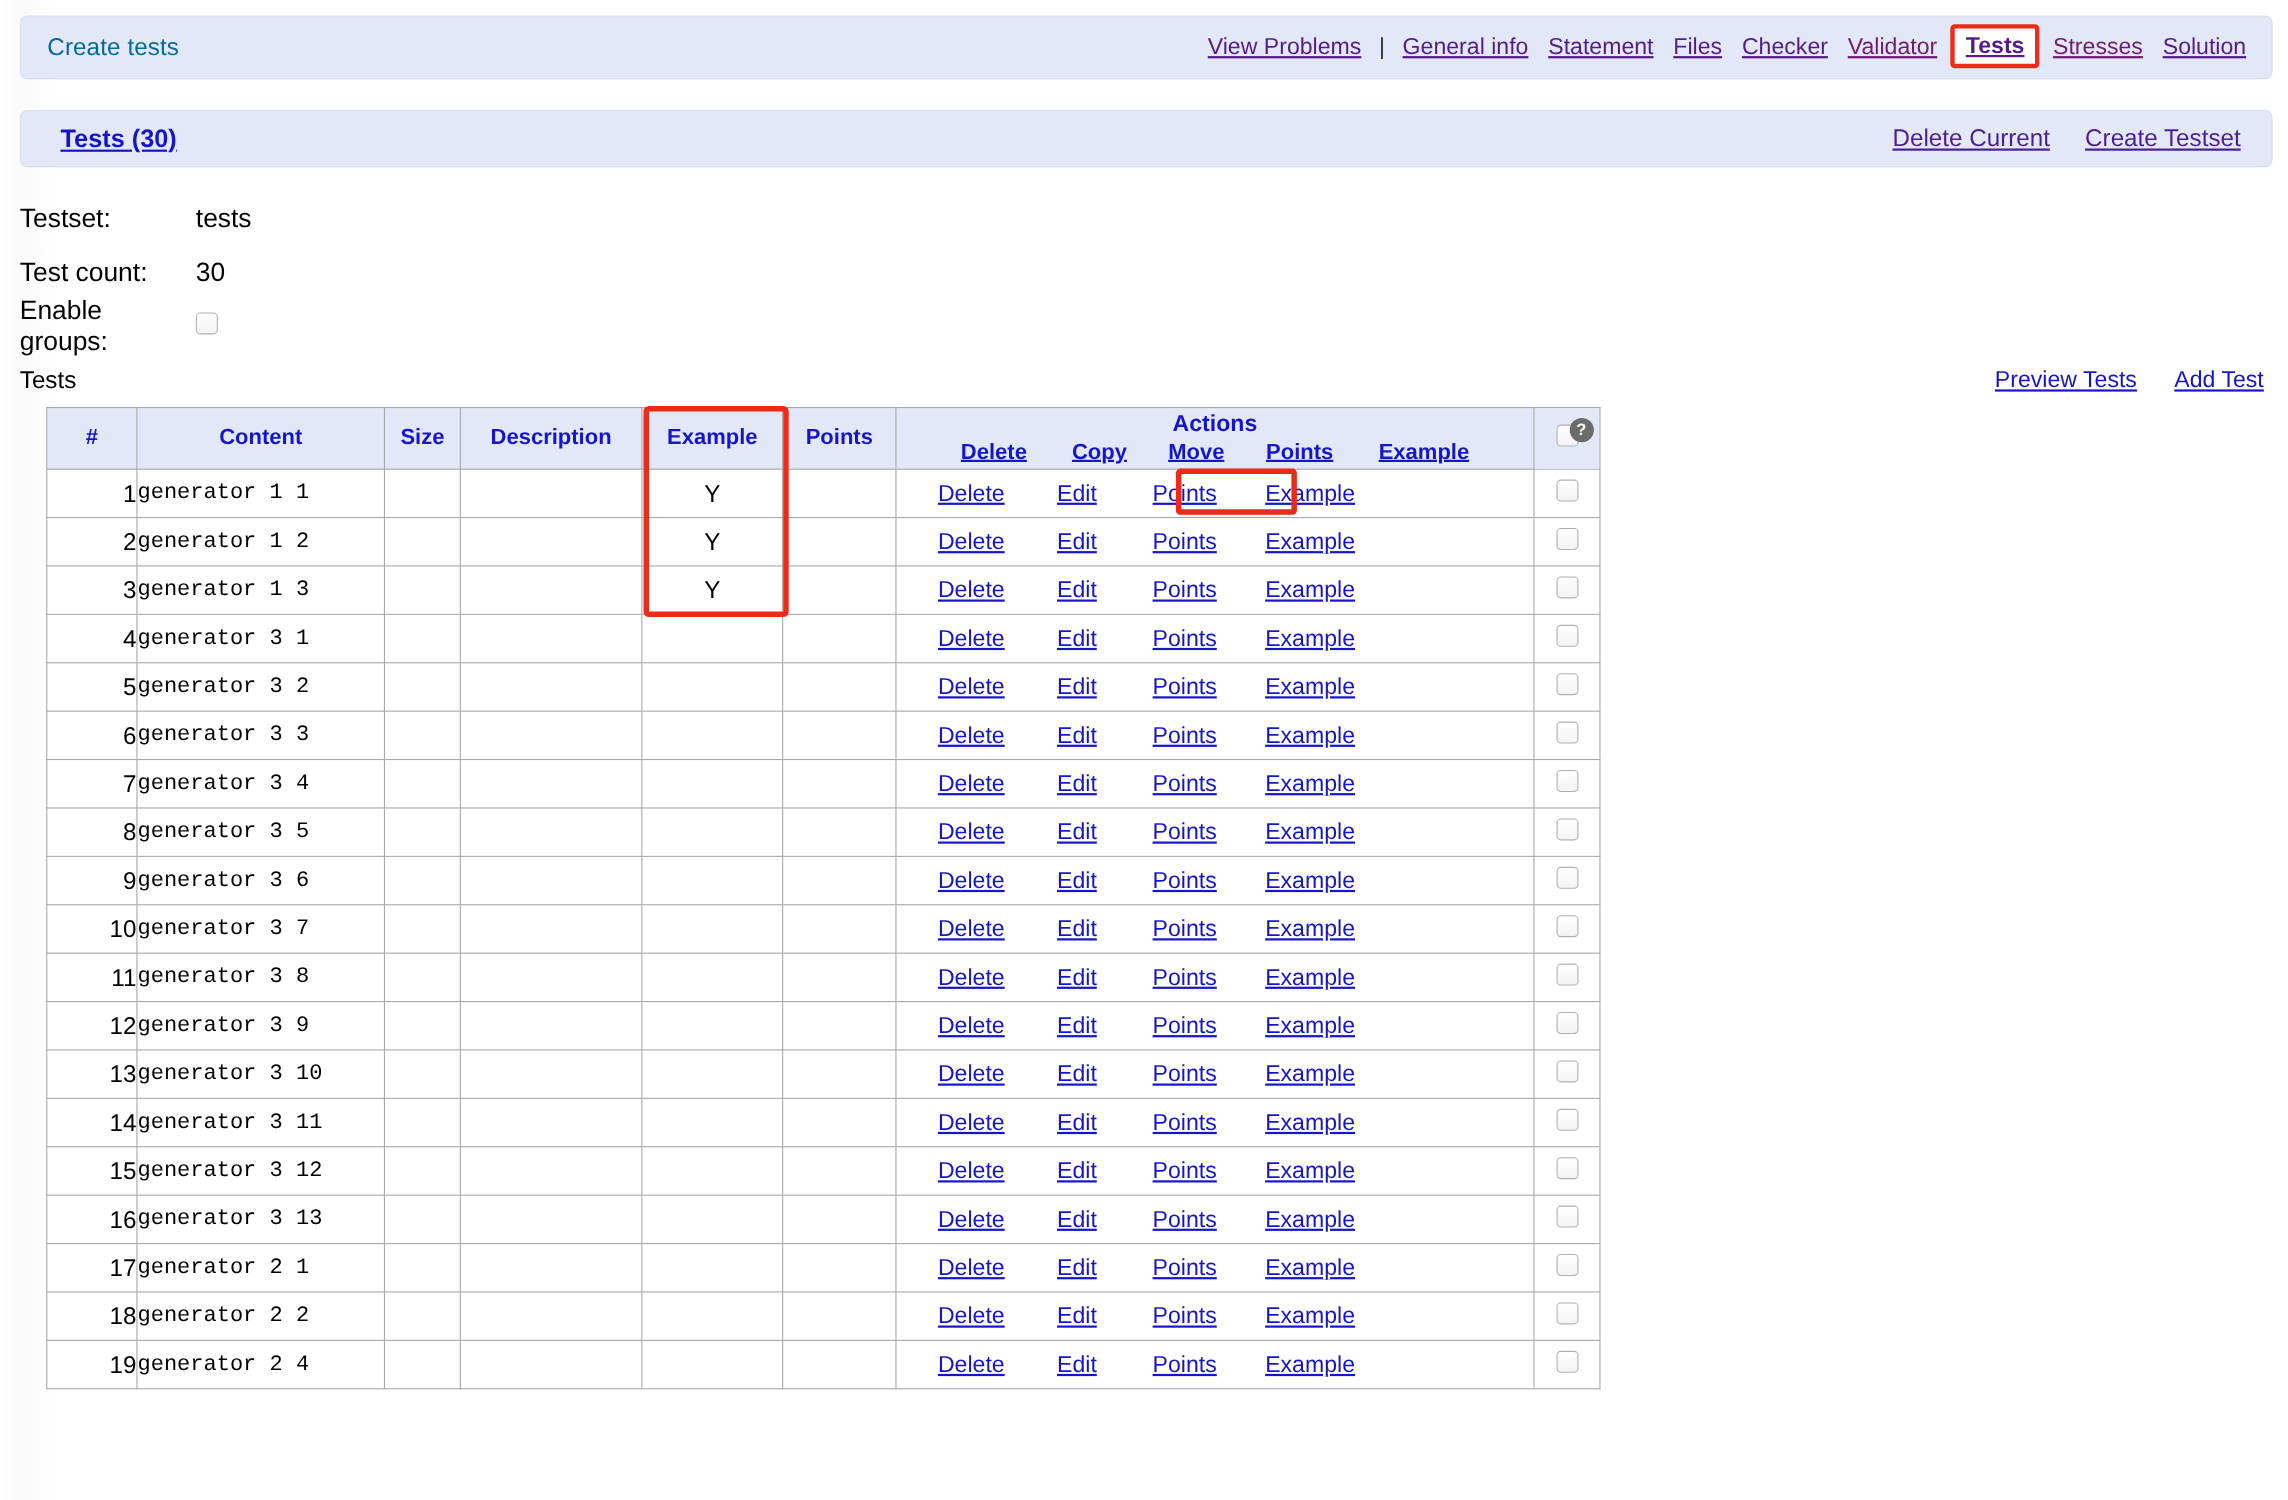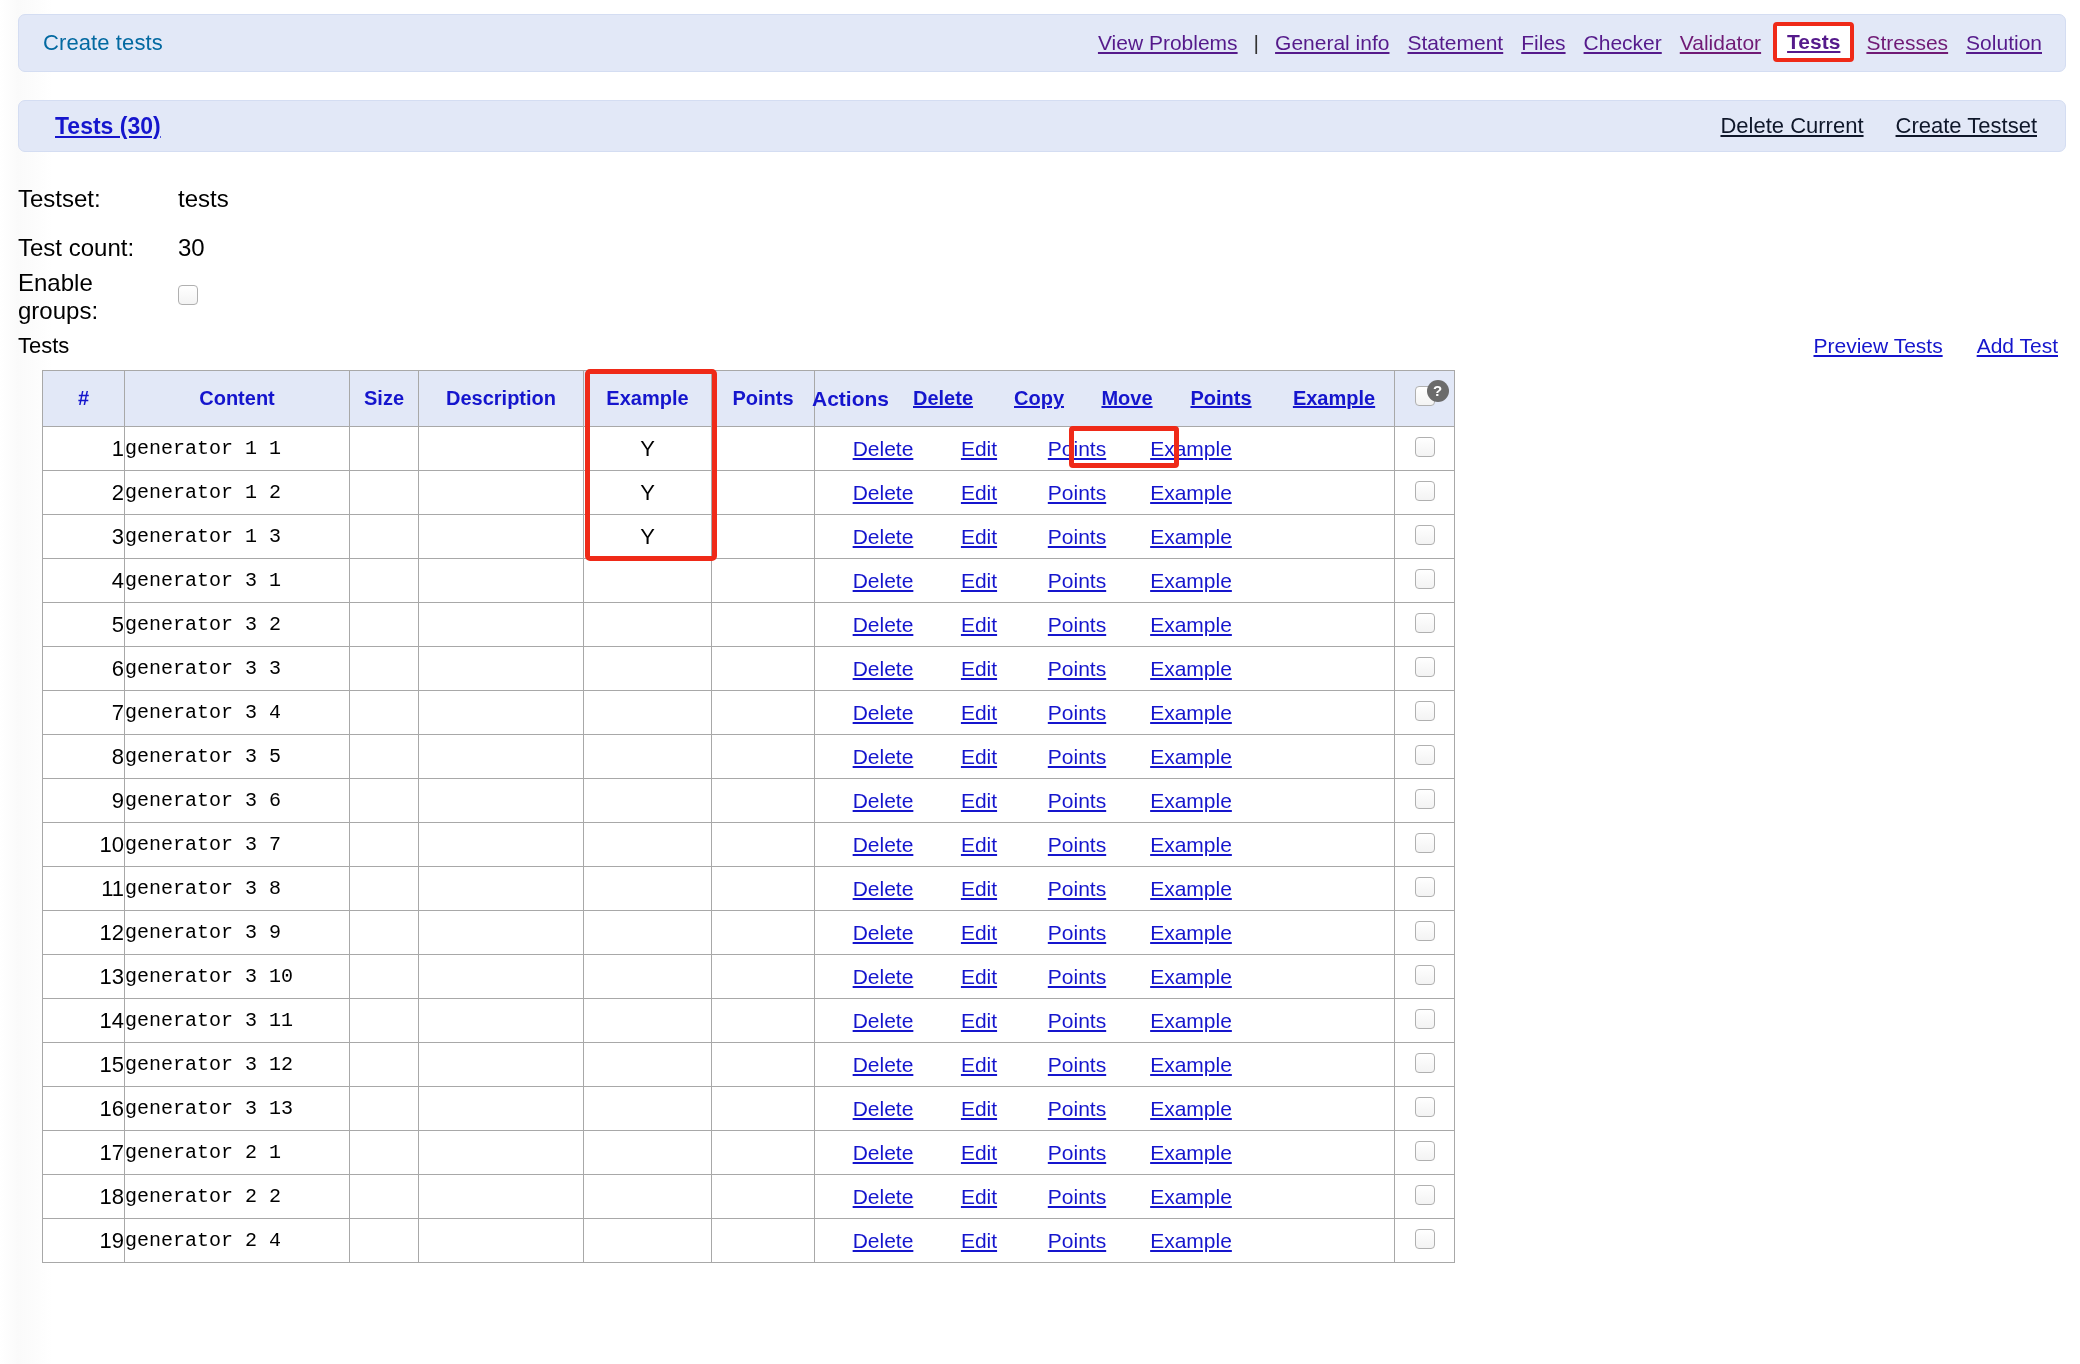--- a/index.html
+++ b/index.html
@@ -83,21 +83,21 @@
     font-weight: bold;
     font-size: 23px;
     text-decoration: underline;
   }
   .subbar-right {
     margin-left: auto;
     display: flex;
     gap: 32px;
   }
   .subbar-right a {
-    color: #0f172a;
+    color: #4c1d95;
     font-size: 22px;
     text-decoration: underline;
   }
 
   
   .fields { margin: 22px 0 0 18px; }
   .field-row {
     display: flex;
     align-items: center;
     height: 49px;
@@ -197,20 +197,21 @@
     text-decoration: underline;
     text-align: center;
   }
   .act-delete { width: 104px; }
   .act-edit   { width: 88px; }
   .act-points { width: 108px; }
   .act-example{ width: 120px; }
 
   .actions-head {
     display: flex;
+    flex-direction: column;
     align-items: center;
     justify-content: center;
     gap: 2px;
   }
   .actions-head .title { font-size: 21px; }
   .actions-head .sublinks {
     display: flex;
     align-items: center;
   }
   .actions-head .sublinks a {

